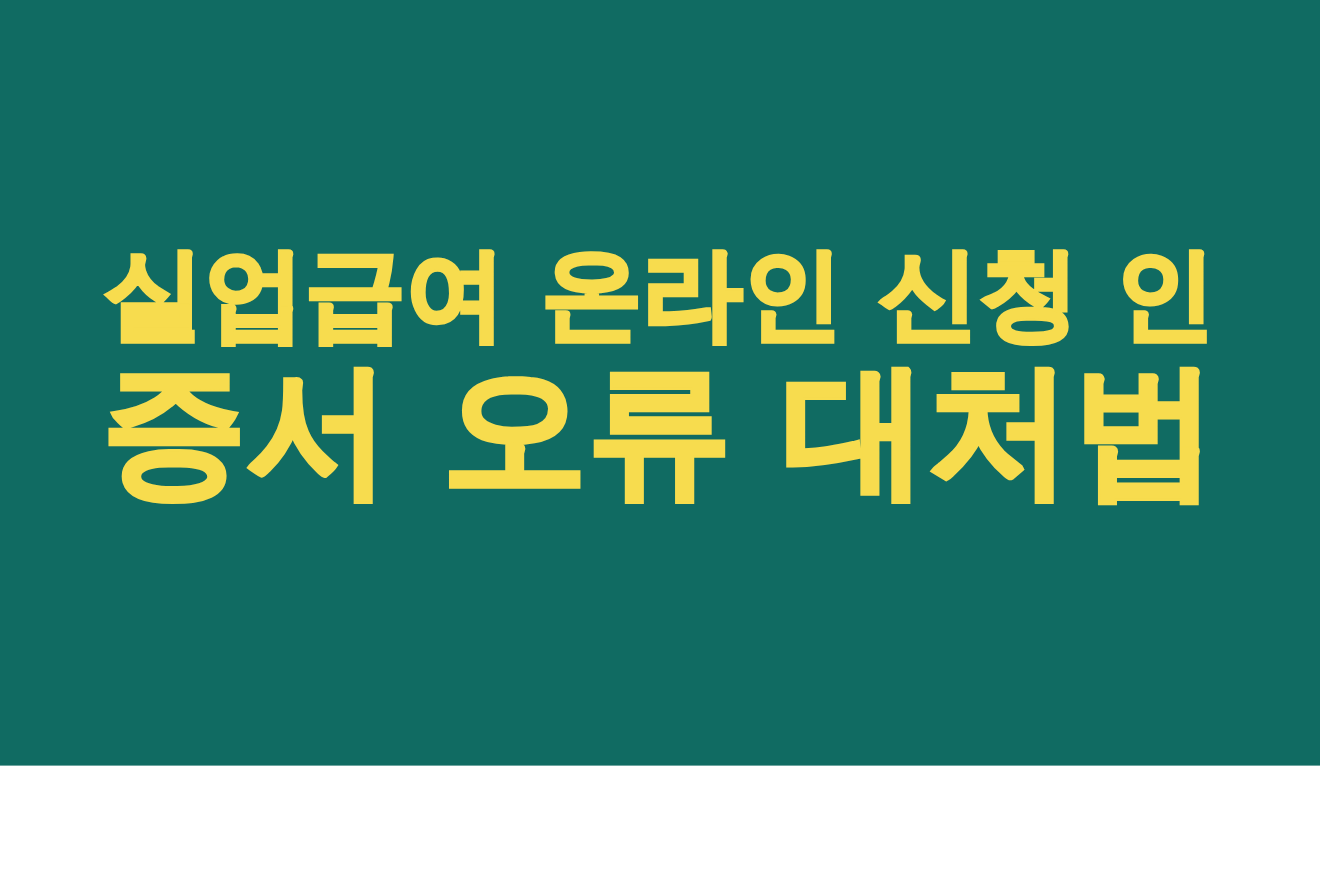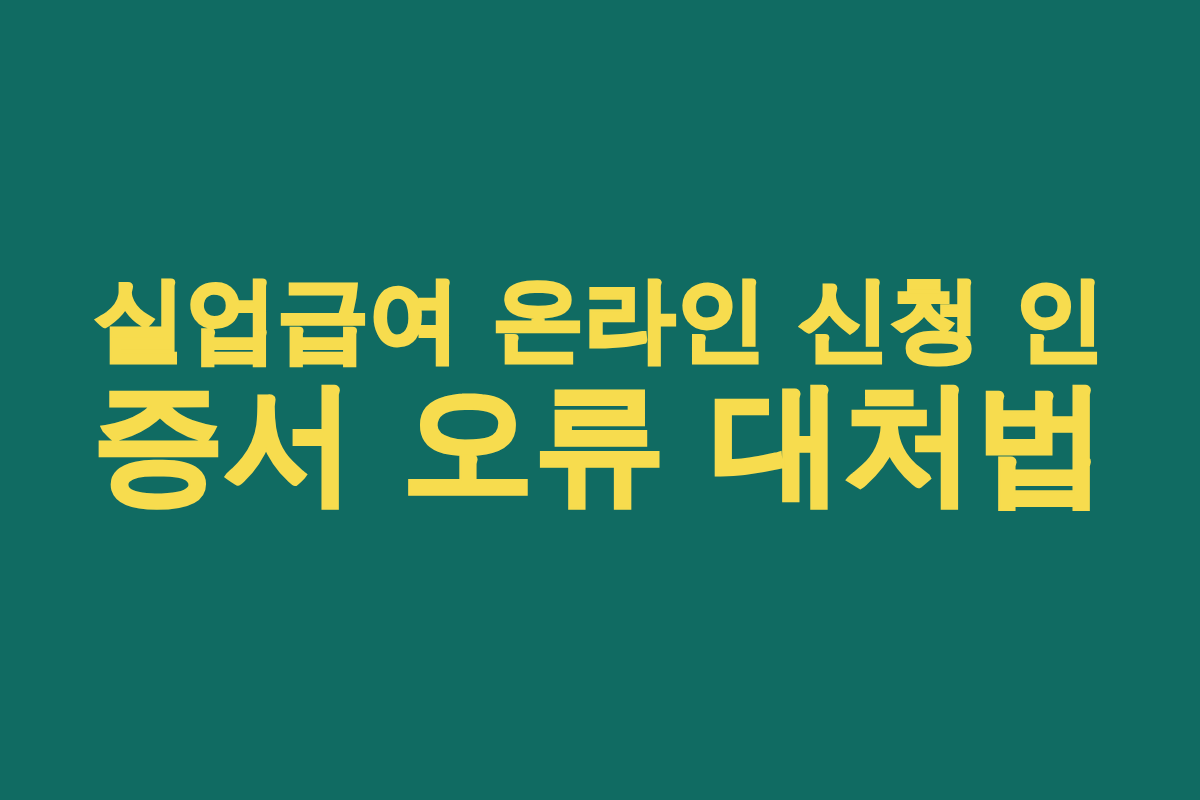--- a/index.html
+++ b/index.html
@@ -11,21 +11,21 @@
     overflow: hidden;
   }
 
   body {
     font-family: "DejaVu Sans", "Liberation Sans", sans-serif;
   }
 
   #thumbnail-canvas {
     position: relative;
     width: 1200px;
-    height: 800px;
+    height: 696px;
     background-color: #106b62; 
     display: flex;
     align-items: center;
     justify-content: center;
     box-sizing: border-box;
   }
 
   #headline-block {
     width: 1060px;
     text-align: center;

